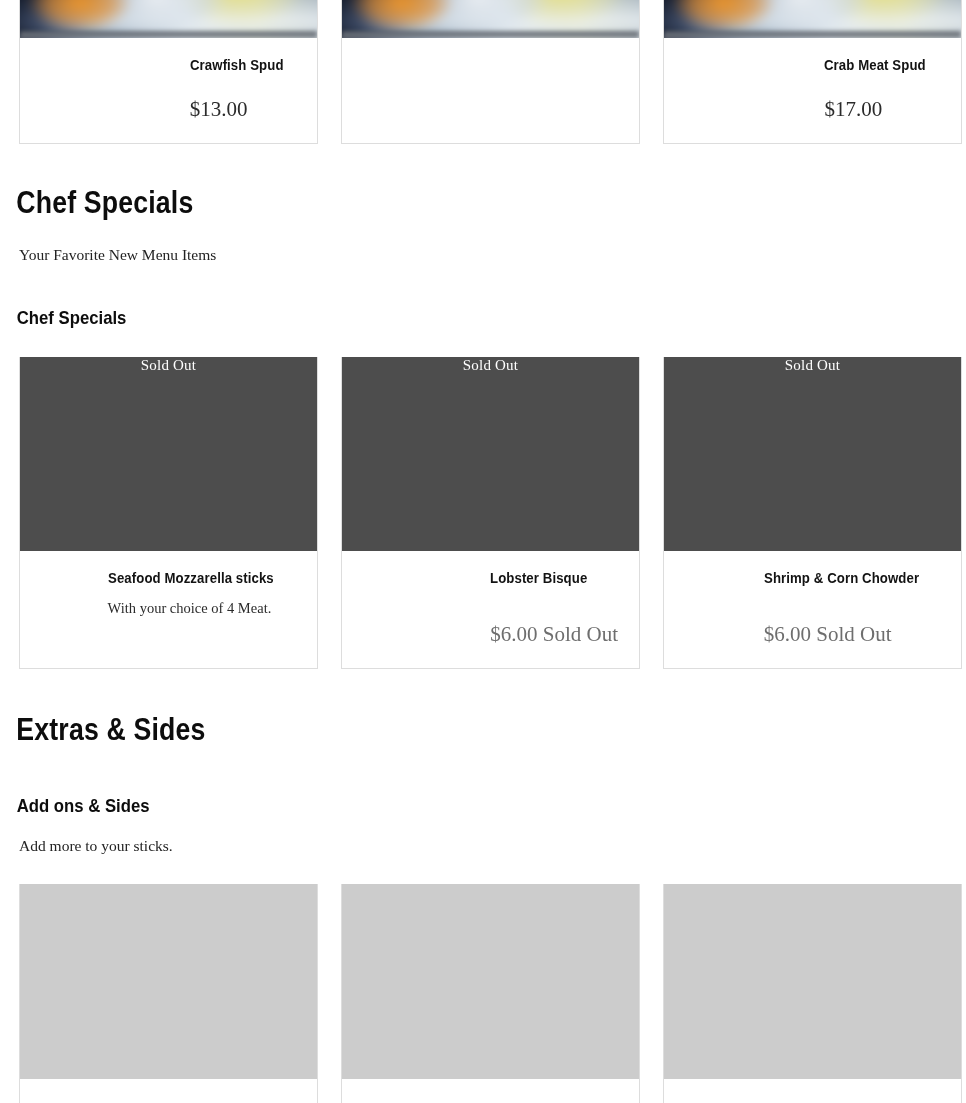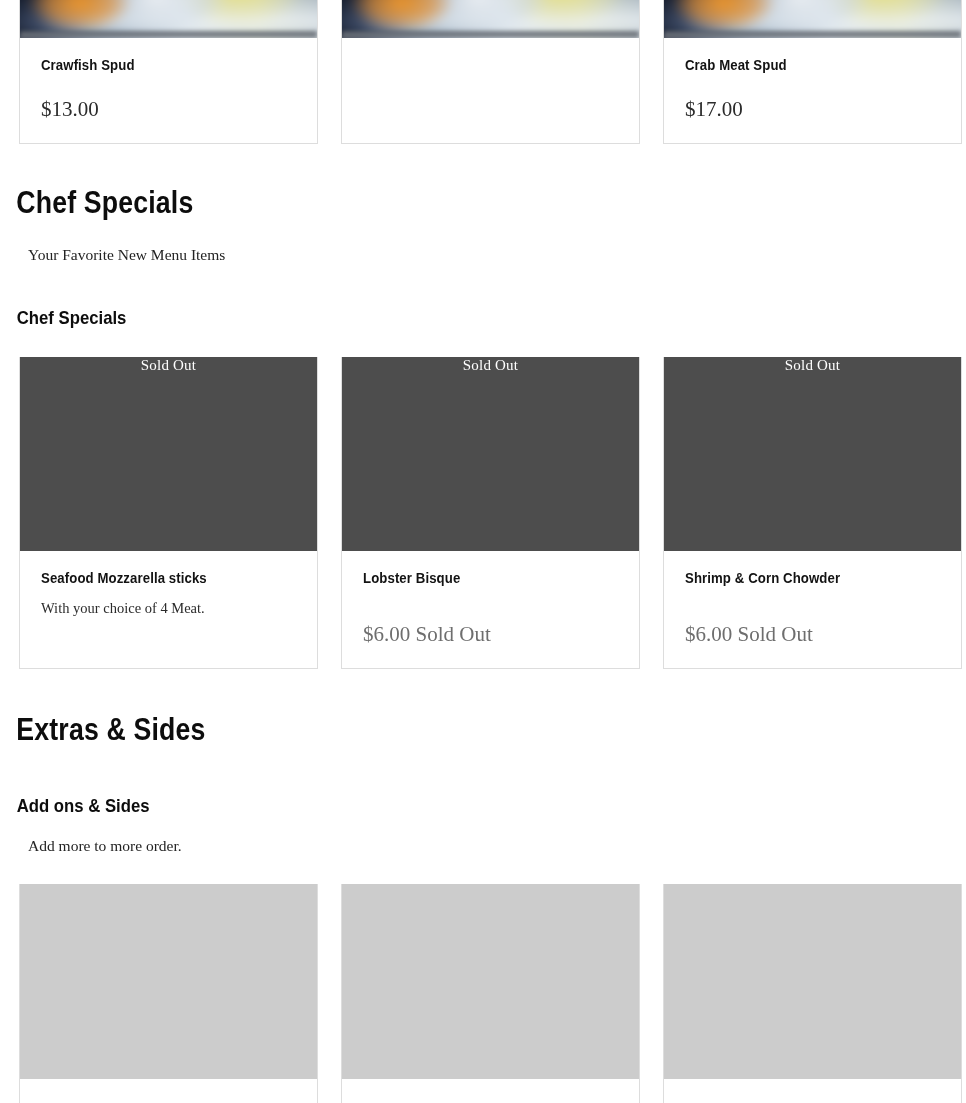--- a/index.html
+++ b/index.html
@@ -33,20 +33,21 @@
     width: 1000px;
   }
 
   .card {
     background: #ffffff;
     border-left: 1px solid #dddddd;
     border-right: 1px solid #dddddd;
     border-bottom: 1px solid #dddddd;
     display: flex;
     flex-direction: column;
+    align-items: flex-end;
   }
 
   .card.no-top-crop {
     border-top: none;
   }
 
   
   .card-media {
     position: relative;
     width: 100%;
@@ -152,21 +153,21 @@
     padding-left: 19px;
     transform: scaleX(0.86);
     transform-origin: left center;
   }
 
   .section-sub {
     font-family: "Liberation Serif", "DejaVu Serif", serif;
     font-size: 15.5px;
     line-height: 20px;
     color: #232323;
-    padding-left: 28px;
+    padding-left: 19px;
   }
 
   .group-title {
     font-family: "Liberation Sans Narrow", "Liberation Sans", "DejaVu Sans", sans-serif;
     font-stretch: condensed;
     font-weight: 700;
     font-size: 19px;
     line-height: 22px;
     color: #0d0d0d;
     padding-left: 19px;
@@ -262,21 +263,21 @@
         <div class="card-price muted">$6.00 Sold Out</div>
       </div>
     </div>
 
   </div>
 
   <div class="section-title sec-extras-title">Extras &amp; Sides</div>
 
   <div class="group-title sec-extras-group">Add ons &amp; Sides</div>
 
-  <div class="section-sub sec-extras-sub">Add more to more order.</div>
+  <div class="section-sub sec-extras-sub">Add more to your sticks.</div>
 
   <div class="card-grid grid-extras">
 
     <div class="card">
       <div class="card-media gray-block"></div>
       <div class="card-body">
         
       </div>
     </div>
 

